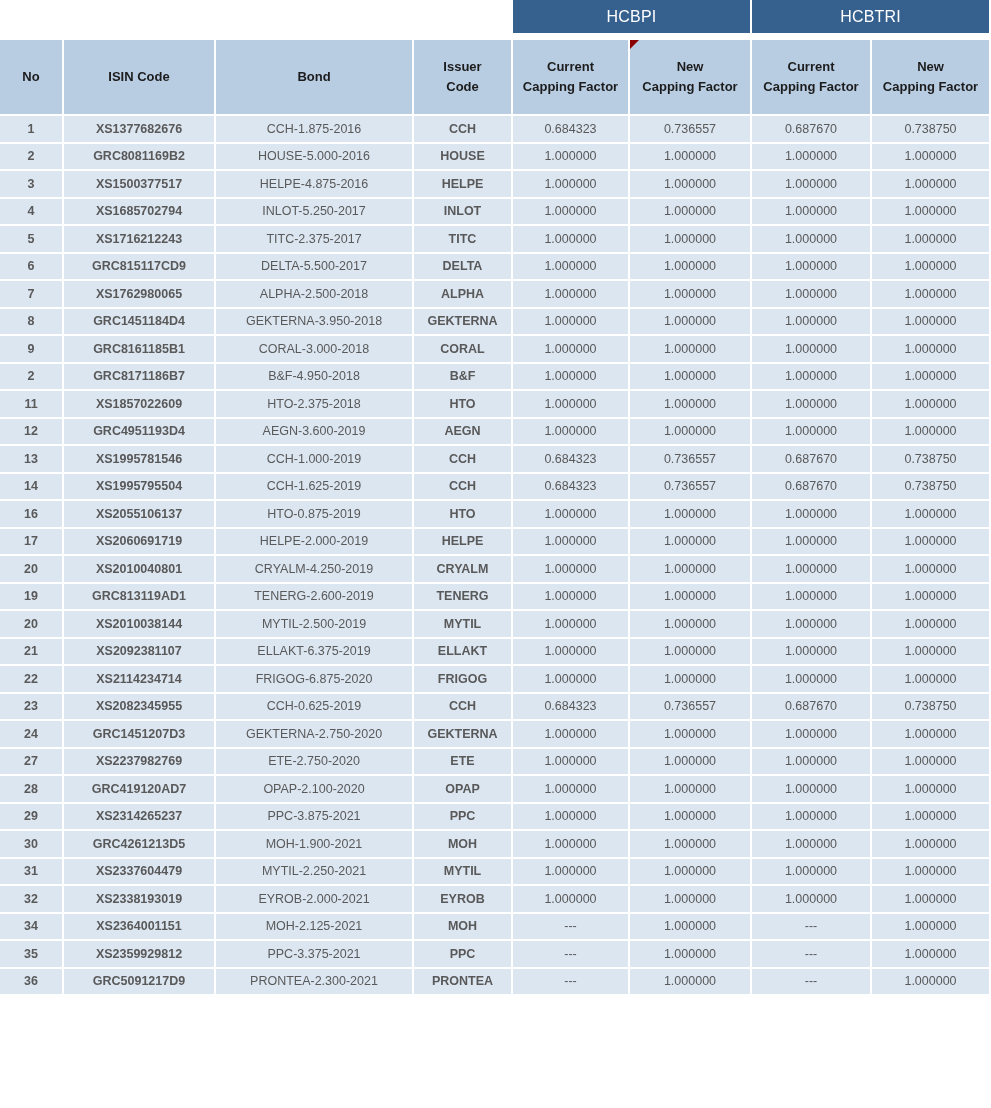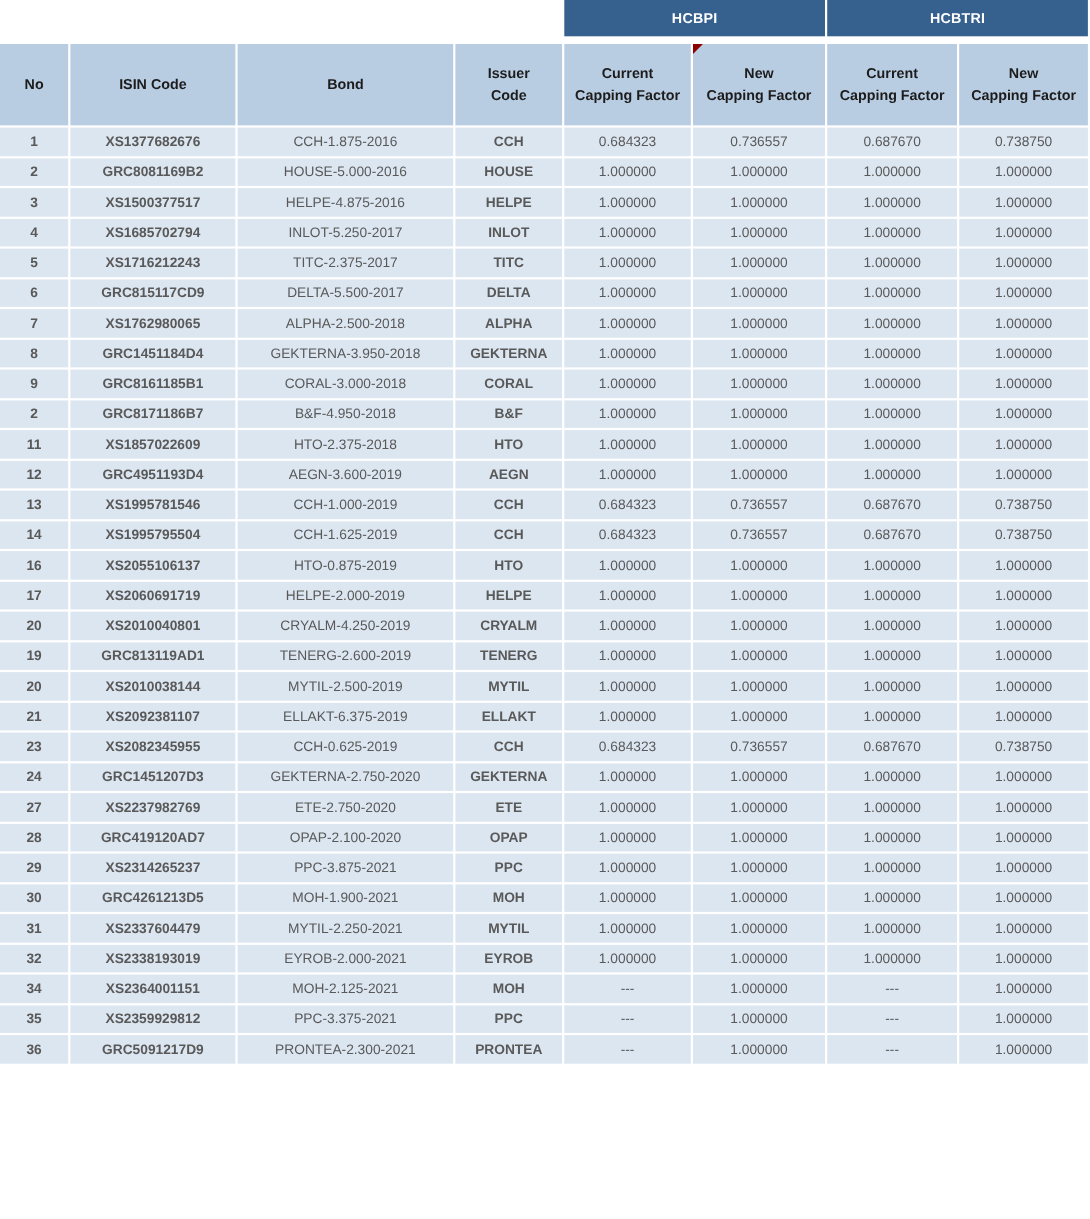--- a/index.html
+++ b/index.html
@@ -18,22 +18,22 @@
     border-spacing: 2px;
     table-layout: fixed;
     width: 993px;
     margin: -2px 0 0 -2px;
   }
 
   
   tr.group-row th.group {
     background: var(--group-blue);
     color: #FFFFFF;
-    font-size: 13px;
-    font-weight: bold;
+    font-size: 16px;
+    font-weight: normal;
     height: 31px;
     text-align: center;
     vertical-align: middle;
     letter-spacing: 0.2px;
   }
   tr.group-row td.blank { background: transparent; height: 31px; }
 
   tr.spacer-row td { height: 3px; background: transparent; padding: 0; }
 
   
@@ -311,20 +311,30 @@
         <td class="c-no">21</td>
         <td class="c-isin">XS2092381107</td>
         <td class="c-bond">ELLAKT-6.375-2019</td>
         <td class="c-issuer">ELLAKT</td>
         <td class="c-hcbpi_current">1.000000</td>
         <td class="c-hcbpi_new">1.000000</td>
         <td class="c-hcbtri_current">1.000000</td>
         <td class="c-hcbtri_new">1.000000</td>
       </tr>
       <tr>
+        <td class="c-no">22</td>
+        <td class="c-isin">XS2114234714</td>
+        <td class="c-bond">FRIGOG-6.875-2020</td>
+        <td class="c-issuer">FRIGOG</td>
+        <td class="c-hcbpi_current">1.000000</td>
+        <td class="c-hcbpi_new">1.000000</td>
+        <td class="c-hcbtri_current">1.000000</td>
+        <td class="c-hcbtri_new">1.000000</td>
+      </tr>
+      <tr>
         <td class="c-no">23</td>
         <td class="c-isin">XS2082345955</td>
         <td class="c-bond">CCH-0.625-2019</td>
         <td class="c-issuer">CCH</td>
         <td class="c-hcbpi_current">0.684323</td>
         <td class="c-hcbpi_new">0.736557</td>
         <td class="c-hcbtri_current">0.687670</td>
         <td class="c-hcbtri_new">0.738750</td>
       </tr>
       <tr>

